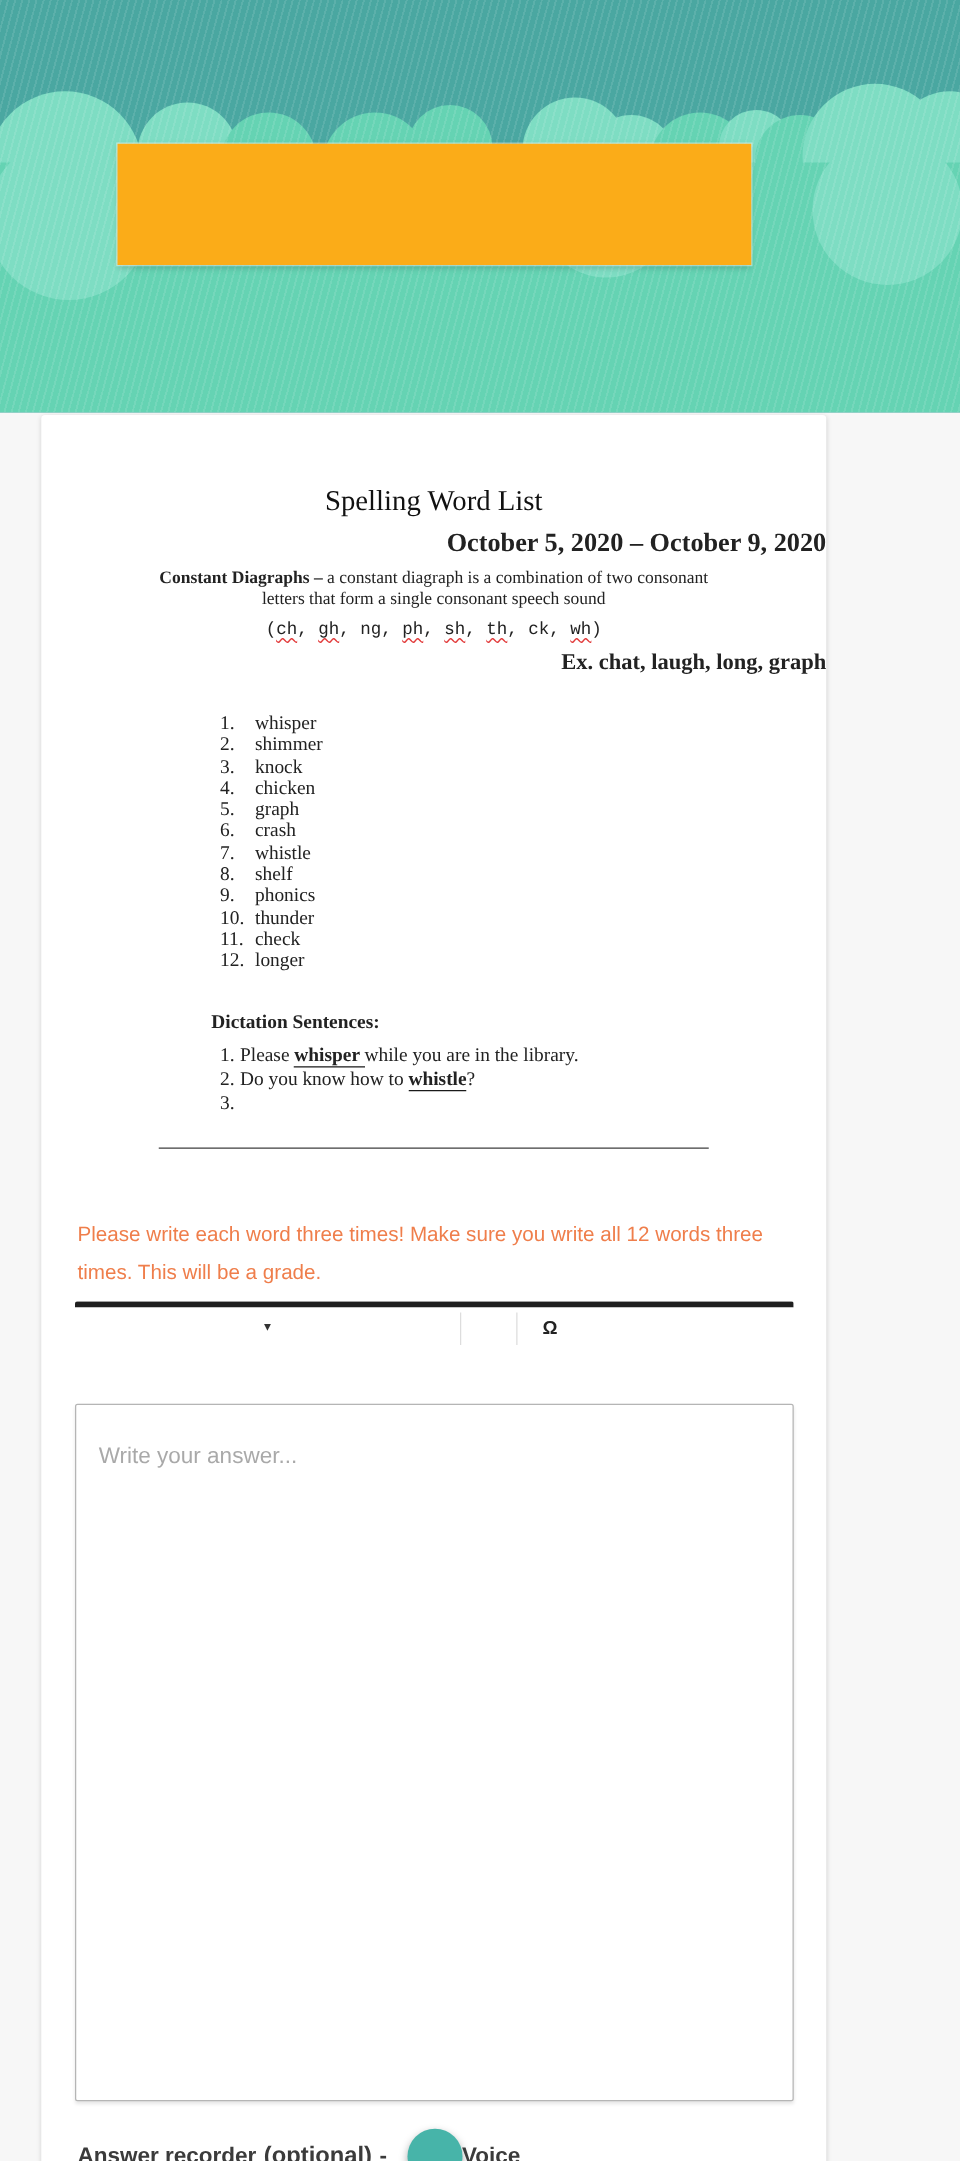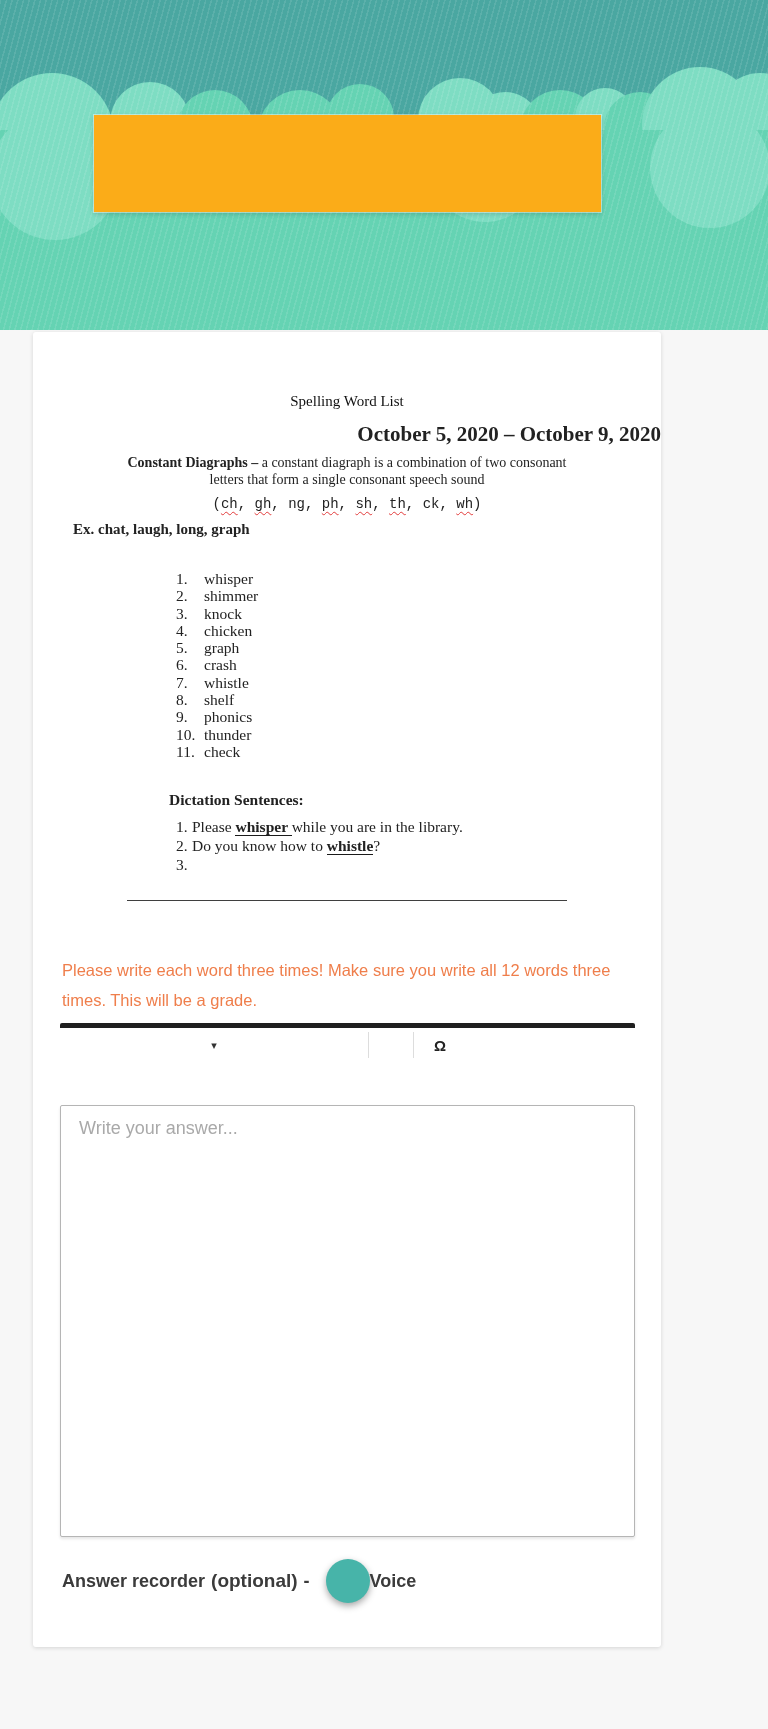--- a/index.html
+++ b/index.html
@@ -32,28 +32,28 @@
   }
 
   
   .card {
     width:628px; margin:2px auto 0 33px; background:#ffffff;
     border-radius:3px; box-shadow:0 1px 4px rgba(0,0,0,0.14);
     padding:54px 0 44px 0;
   }
   .serif { font-family:"Liberation Serif", serif; }
 
-  .ws-title   { text-align:center; font-size:15px; line-height:30px; color:#111; }
+  .ws-title   { text-align:center; font-size:23px; line-height:30px; color:#111; }
   .ws-date    { text-align:right; font-size:21px; line-height:20px; font-weight:bold; margin-top:8px; }
   .ws-def     { text-align:center; font-size:14px; line-height:17px; margin-top:10px;
                 max-width:470px; margin-left:auto; margin-right:auto; }
   .ws-def b   { font-weight:bold; }
   .ws-digraphs{ text-align:center; font-size:14px; line-height:17px; margin-top:8px;font-family:Liberation Mono, monospace; }
   .misspelled { text-decoration:underline wavy #e23b3b; text-decoration-thickness:1px; text-underline-offset:22%; }
-  .ws-example { text-align:left; font-size:15px; line-height:20px; font-weight:bold; margin-top:6px;padding-left:40px; }
+  .ws-example { text-align:right; font-size:18px; line-height:20px; font-weight:bold; margin-top:6px; }
 
   .word-list  { margin-top:31px; padding-left:143px; }
   .w-row      { display:flex; font-size:15.5px; line-height:17.3px; }
   .w-num      { width:28px; }
   .dict-head  { margin-top:30px; padding-left:136px; font-weight:bold; font-size:15.5px; line-height:20px; }
   .dict-list  { margin-top:7px; padding-left:143px; }
   .s-row      { display:flex; font-size:15.5px; line-height:19px; }
   .s-num      { width:16px; flex:none; }
   .s-text     { width:382px; }
   .s-text .b  { font-weight:bold; }
@@ -71,23 +71,23 @@
   .toolbar { border-top:5px solid #1f1f1f; border-radius:2px 2px 0 0; background:#fff;
              display:flex; align-items:stretch; height:39px; }
   .tb-dropdown { width:308px; display:flex; align-items:center; justify-content:center;
                  background:none; border:none; cursor:pointer; }
   .caret { font-size:11px; color:#333; line-height:1; }
   .tb-sep { width:1px; background:#ddd; margin:4px 0; }
   .tb-gap { width:44px; }
   .tb-omega { background:none; border:none; cursor:pointer; padding:0 0 0 20px;
               font-size:15px; font-weight:bold; color:#222; display:flex; align-items:center; }
   .answer-box {
-    display:block; margin-top:43px; width:575px; height:432px; resize:none;
+    display:block; margin-top:43px; width:575px; height:558px; resize:none;
     border:1px solid #b5b5b5; border-radius:2px; background:#fff;
-    padding:12px 18px; font-family:"Liberation Sans", sans-serif; font-size:18px; color:#444;
+    padding:30px 18px; font-family:"Liberation Sans", sans-serif; font-size:18px; color:#444;
     box-shadow:0 2px 3px rgba(0,0,0,0.10); outline:none;
   }
   .answer-box::placeholder { color:#a9a9a9; }
 
   
   .recorder { margin:22px 0 0 29px; display:flex; align-items:center; color:#3b3b3b; }
   .rec-label { font-size:18px; font-weight:bold; }
   .rec-opt   { font-size:19px; font-weight:bold; margin-left:6px; }
   .rec-dash  { font-size:18px; font-weight:bold; margin-left:6px; }
   .rec-btn {
@@ -172,20 +172,24 @@
           <span>phonics</span>
         </div>
         <div class="w-row">
           <span class="w-num">10.</span>
           <span>thunder</span>
         </div>
         <div class="w-row">
           <span class="w-num">11.</span>
           <span>check</span>
         </div>
+        <div class="w-row">
+          <span class="w-num">12.</span>
+          <span>longer</span>
+        </div>
       </div>
 
     <div class="dict-head serif">Dictation Sentences:</div>
     <div class="dict-list serif" id="dict-list">
         <div class="s-row">
           <span class="s-num">1.</span>
           <div class="s-text"><span class="">Please </span><span class="b u">whisper </span><span class="">while you are in the library.</span></div>
         </div>
         <div class="s-row">
           <span class="s-num">2.</span>

